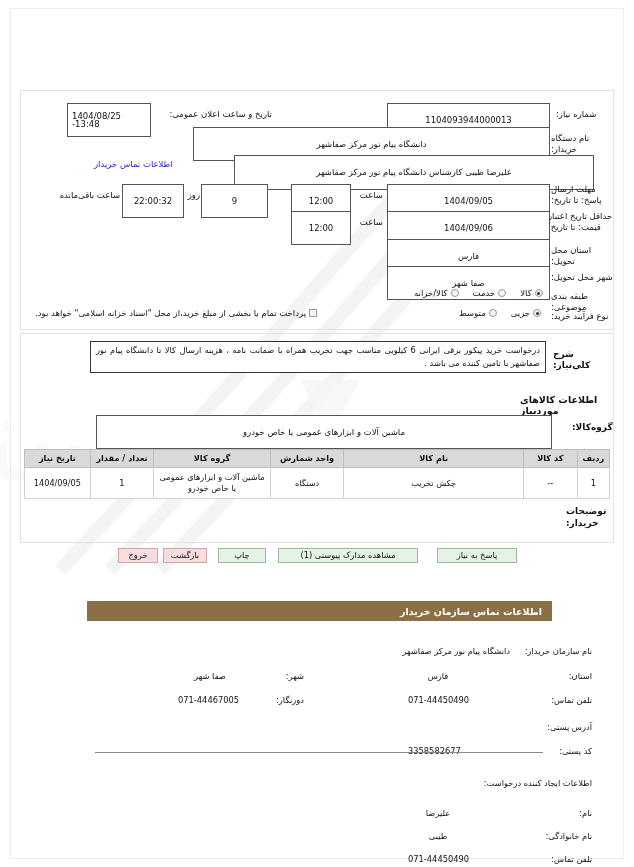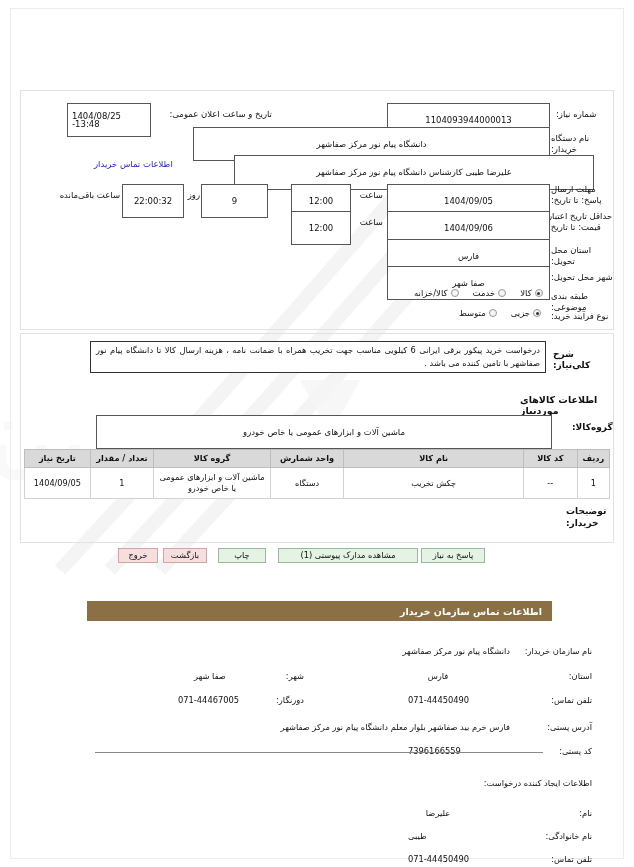--- a/index.html
+++ b/index.html
@@ -250,20 +250,26 @@
 
   <div class="lbl" style="left:551px; top:311px; width:62px;">نوع فرآیند خرید:</div>
   <div class="radio-row" style="left:445px; top:308px;">
     <span class="radio-opt">
       <span class="radio on"></span>
       <span>جزیی</span>
     </span>
     <span class="radio-opt">
       <span class="radio"></span>
       <span>متوسط</span>
+    </span>
+  </div>
+  <div class="radio-row" style="left:35px; top:308px; width:340px; justify-content:flex-end;">
+    <span class="radio-opt" style="margin-left:0;">
+      <span class="chk"></span>
+      <span>پرداخت تمام یا بخشی از مبلغ خرید،از محل "اسناد خزانه اسلامی" خواهد بود.</span>
     </span>
   </div>
 
   <div class="panel" id="panel-mid"></div>
 
   <div class="lbl bold" style="left:553px; top:349px; width:60px; font-size:9px;">شرح کلی‌نیاز:</div>
   <div class="textbox" style="left:90px; top:341px; width:456px; height:32px;">درخواست خرید پیکور برقی ایرانی 6 کیلویی مناسب جهت تخریب همراه با ضمانت نامه ، هزینه ارسال کالا تا دانشگاه پیام نور صفاشهر با تامین کننده می باشد .</div>
 
   <div class="lbl bold" style="left:520px; top:394px; width:95px; font-size:9.5px;">اطلاعات کالاهای موردنیاز</div>
 
@@ -290,21 +296,21 @@
         <td>دستگاه</td>
         <td>ماشین آلات و ابزارهای عمومی یا خاص خودرو</td>
         <td>1</td>
         <td>1404/09/05</td>
       </tr>
     </tbody>
   </table>
 
   <div class="lbl bold" style="left:566px; top:505px; width:48px; font-size:9px; line-height:12px;">توضیحات خریدار:</div>
 
-  <div class="btn" style="left:421px; top:548px; width:64px;">پاسخ به نیاز</div>
+  <div class="btn" style="left:437px; top:548px; width:80px;">پاسخ به نیاز</div>
   <div class="btn" style="left:278px; top:548px; width:140px;">مشاهده مدارک پیوستی (1)</div>
   <div class="btn" style="left:218px; top:548px; width:48px;">چاپ</div>
   <div class="btn pink" style="left:163px; top:548px; width:44px;">بازگشت</div>
   <div class="btn pink" style="left:118px; top:548px; width:40px;">خروج</div>
 
   <div class="section-bar" id="bar-contact">اطلاعات تماس سازمان خریدار</div>
 
   <div class="contact-lbl" style="left:520px; top:646px; width:72px; text-align:right;">نام سازمان خریدار:</div>
   <div class="contact-val" style="left:330px; top:646px; width:180px; text-align:right;">دانشگاه پیام نور مرکز صفاشهر</div>
 
@@ -312,31 +318,30 @@
   <div class="contact-val" style="left:408px; top:671px; width:60px; text-align:center;">فارس</div>
   <div class="contact-lbl" style="left:258px; top:671px; width:46px; text-align:right;">شهر:</div>
   <div class="contact-val" style="left:180px; top:671px; width:60px; text-align:center;">صفا شهر</div>
 
   <div class="contact-lbl" style="left:520px; top:695px; width:72px; text-align:right;">تلفن تماس:</div>
   <div class="contact-val ltr" style="left:408px; top:695px; width:70px;">071-44450490</div>
   <div class="contact-lbl" style="left:252px; top:695px; width:52px; text-align:right;">دورنگار:</div>
   <div class="contact-val ltr" style="left:178px; top:695px; width:70px;">071-44467005</div>
 
   <div class="contact-lbl" style="left:520px; top:722px; width:72px; text-align:right;">آدرس پستی:</div>
-  <div class="contact-val" style="left:222px; top:722px; width:288px; text-align:right;">فارس خرم بید صفاشهر بلوار معلم دانشگاه پیام نور مرکز صفاشهر</div>
 
   <div class="contact-lbl" style="left:520px; top:746px; width:72px; text-align:right;">کد پستی:</div>
-  <div class="contact-val ltr" style="left:408px; top:746px; width:70px;">7396166559</div>
+  <div class="contact-val ltr" style="left:408px; top:746px; width:70px;">3358582677</div>
 
   <hr class="sep">
 
   <div class="contact-lbl" style="left:470px; top:778px; width:122px; text-align:right;">اطلاعات ایجاد کننده درخواست:</div>
 
   <div class="contact-lbl" style="left:520px; top:808px; width:72px; text-align:right;">نام:</div>
   <div class="contact-val" style="left:408px; top:808px; width:60px; text-align:center;">علیرضا</div>
 
   <div class="contact-lbl" style="left:520px; top:831px; width:72px; text-align:right;">نام خانوادگی:</div>
-  <div class="contact-val" style="left:408px; top:831px; width:60px; text-align:left;">طیبی</div>
+  <div class="contact-val" style="left:408px; top:831px; width:60px; text-align:center;">طیبی</div>
 
   <div class="contact-lbl" style="left:520px; top:854px; width:72px; text-align:right;">تلفن تماس:</div>
   <div class="contact-val ltr" style="left:408px; top:854px; width:70px;">071-44450490</div>
 
 </div>
 
 </body></html>

